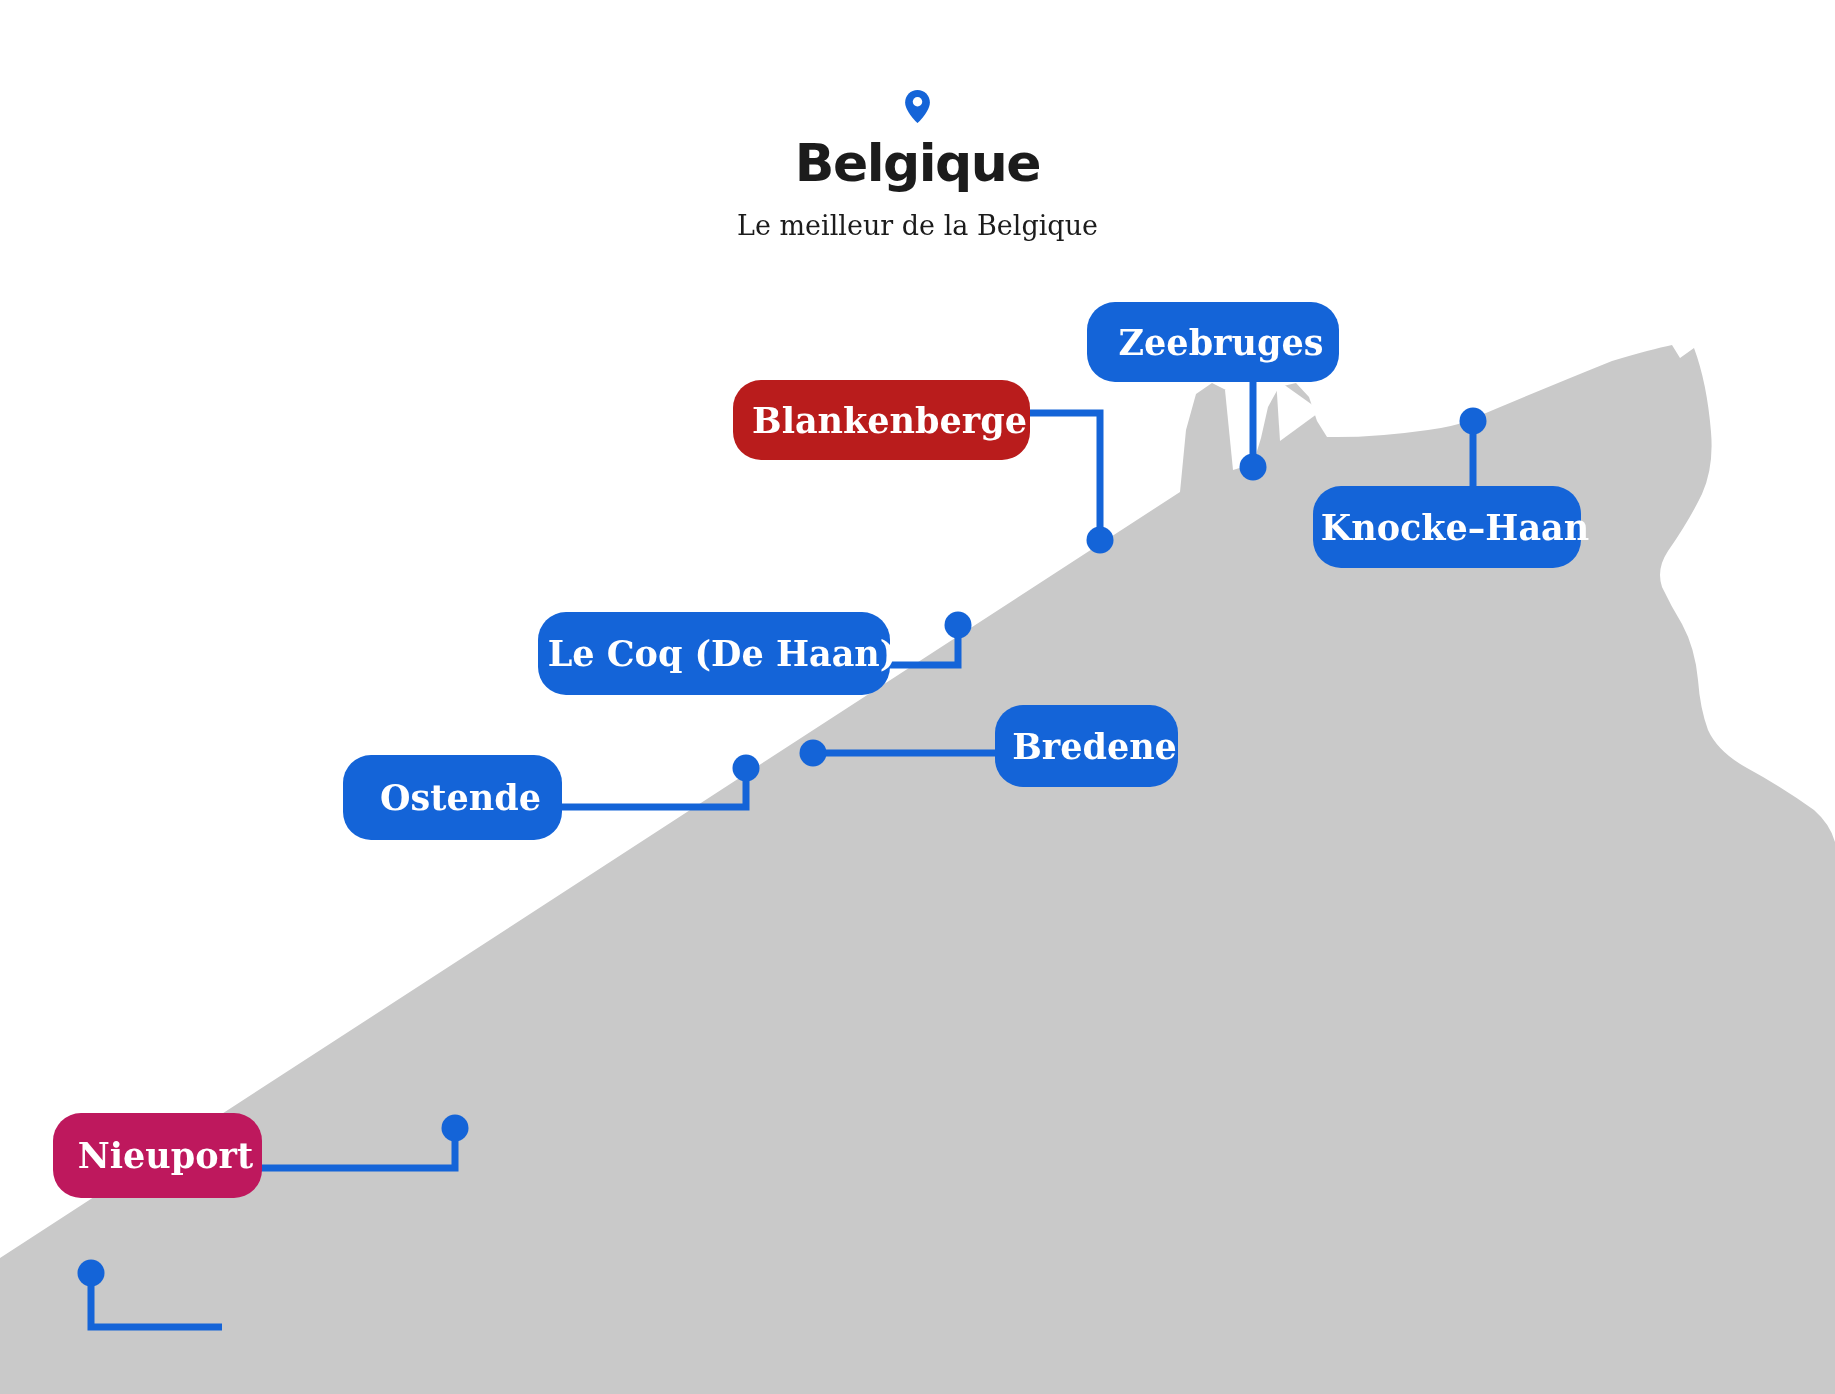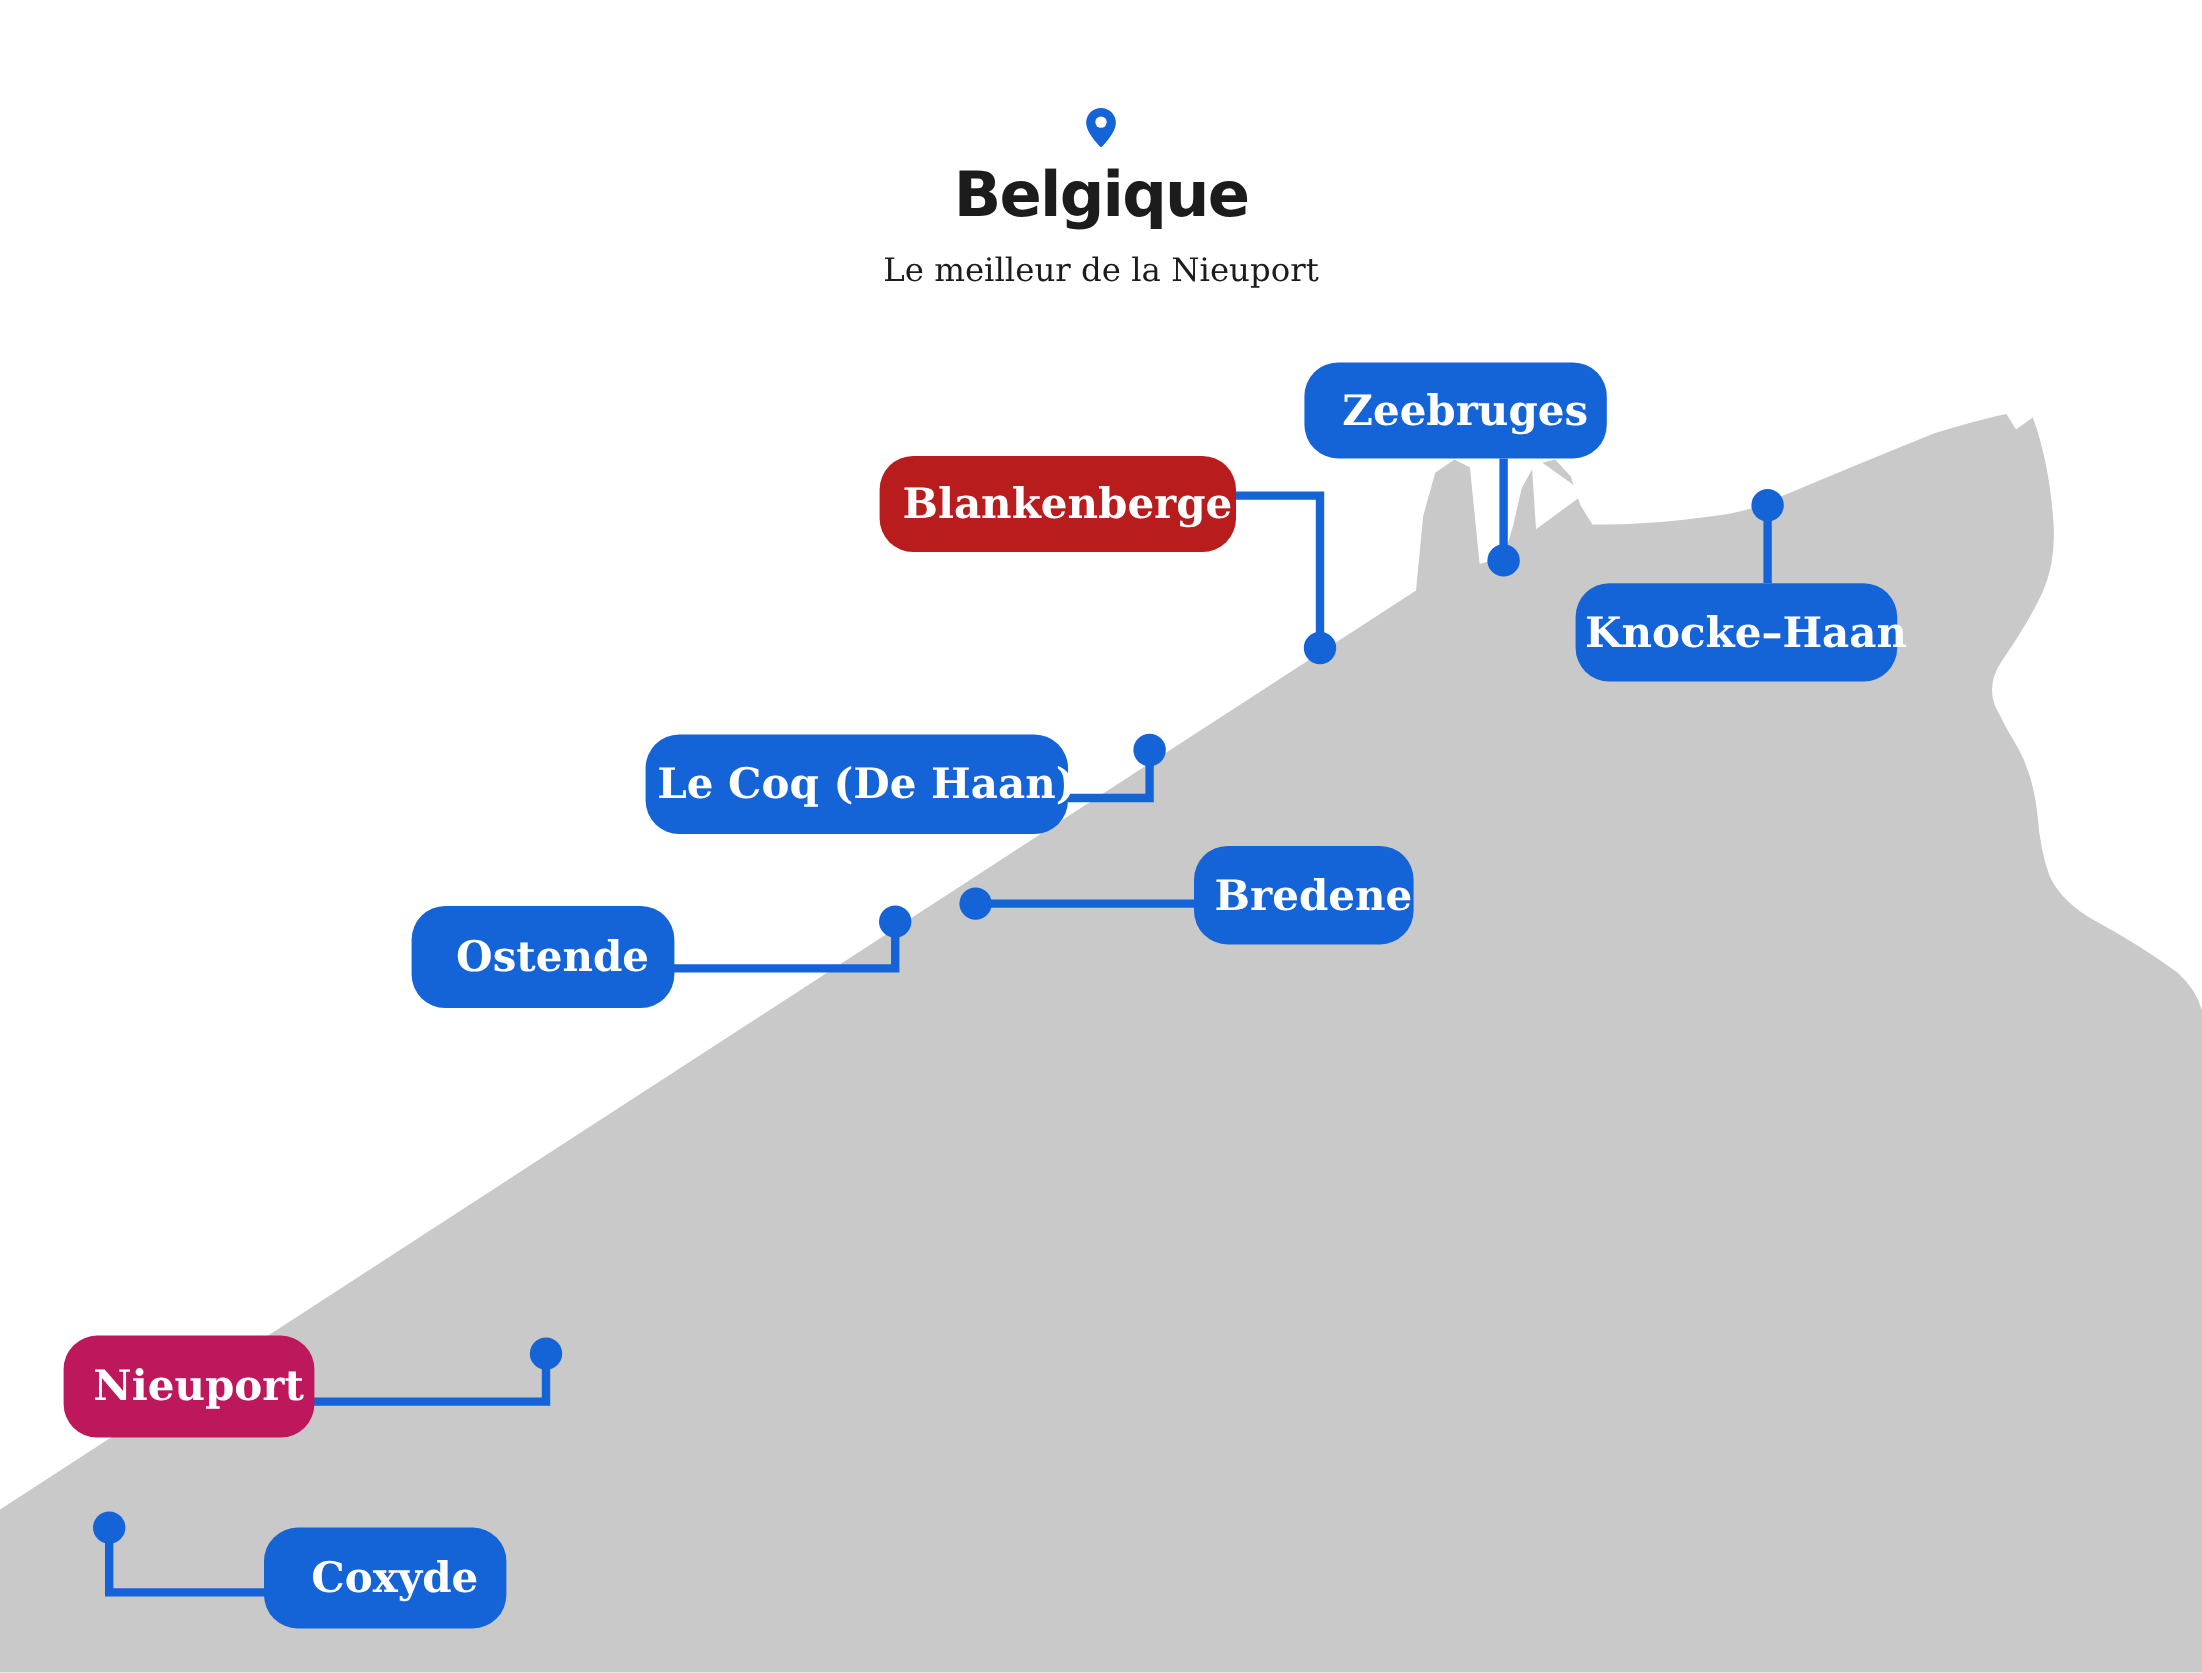--- a/index.html
+++ b/index.html
@@ -109,25 +109,24 @@
   </svg>
 
   <div id="label-layer">
       <div class="city-label" style="left: 1087px; top: 302px; width: 252px; height: 80px; background: rgb(20, 100, 216); color: rgb(255, 255, 255);">Zeebruges</div>
       <div class="city-label" style="left: 733px; top: 380px; width: 297px; height: 80px; background: #b91c1c; color: rgb(255, 255, 255);">Blankenberge</div>
       <div class="city-label" style="left: 1313px; top: 486px; width: 268px; height: 82px; background: rgb(20, 100, 216); color: rgb(255, 255, 255);">Knocke–Haan</div>
       <div class="city-label" style="left: 538px; top: 612px; width: 352px; height: 83px; background: rgb(20, 100, 216); color: rgb(255, 255, 255);">Le Coq (De Haan)</div>
       <div class="city-label" style="left: 995px; top: 705px; width: 183px; height: 82px; background: rgb(20, 100, 216); color: rgb(255, 255, 255);">Bredene</div>
       <div class="city-label" style="left: 343px; top: 755px; width: 219px; height: 85px; background: rgb(20, 100, 216); color: rgb(255, 255, 255);">Ostende</div>
       <div class="city-label" style="left: 53px; top: 1113px; width: 209px; height: 85px; background: #be185d; color: rgb(255, 255, 255);">Nieuport</div>
-      <div class="city-label" style="left: 220px; top: 1273px; width: 202px; height: 84px; background: rgb(20, 100, 216); color: rgb(255, 255, 255);">Coxyde</div>
     </div>
 
   <div id="header">
     <svg class="pin" viewBox="0 0 24 32">
       <path id="pin-body" d="M12 0 C5.37 0 0 5.37 0 12 c0 8.8 12 20 12 20 s12 -11.2 12 -20 C24 5.37 18.63 0 12 0 z" fill="#1464D8"></path>
       <circle id="pin-hole" cx="12" cy="11.4" r="4.6" fill="#FFFFFF"></circle>
     </svg>
     <div id="title" style="color: rgb(28, 28, 28);">Belgique</div>
-    <div id="subtitle" style="color: rgb(28, 28, 28);">Le meilleur de la Nieuport</div>
+    <div id="subtitle" style="color: rgb(28, 28, 28);">Le meilleur de la Belgique</div>
   </div>
 
 </div>
 
 </body></html>

